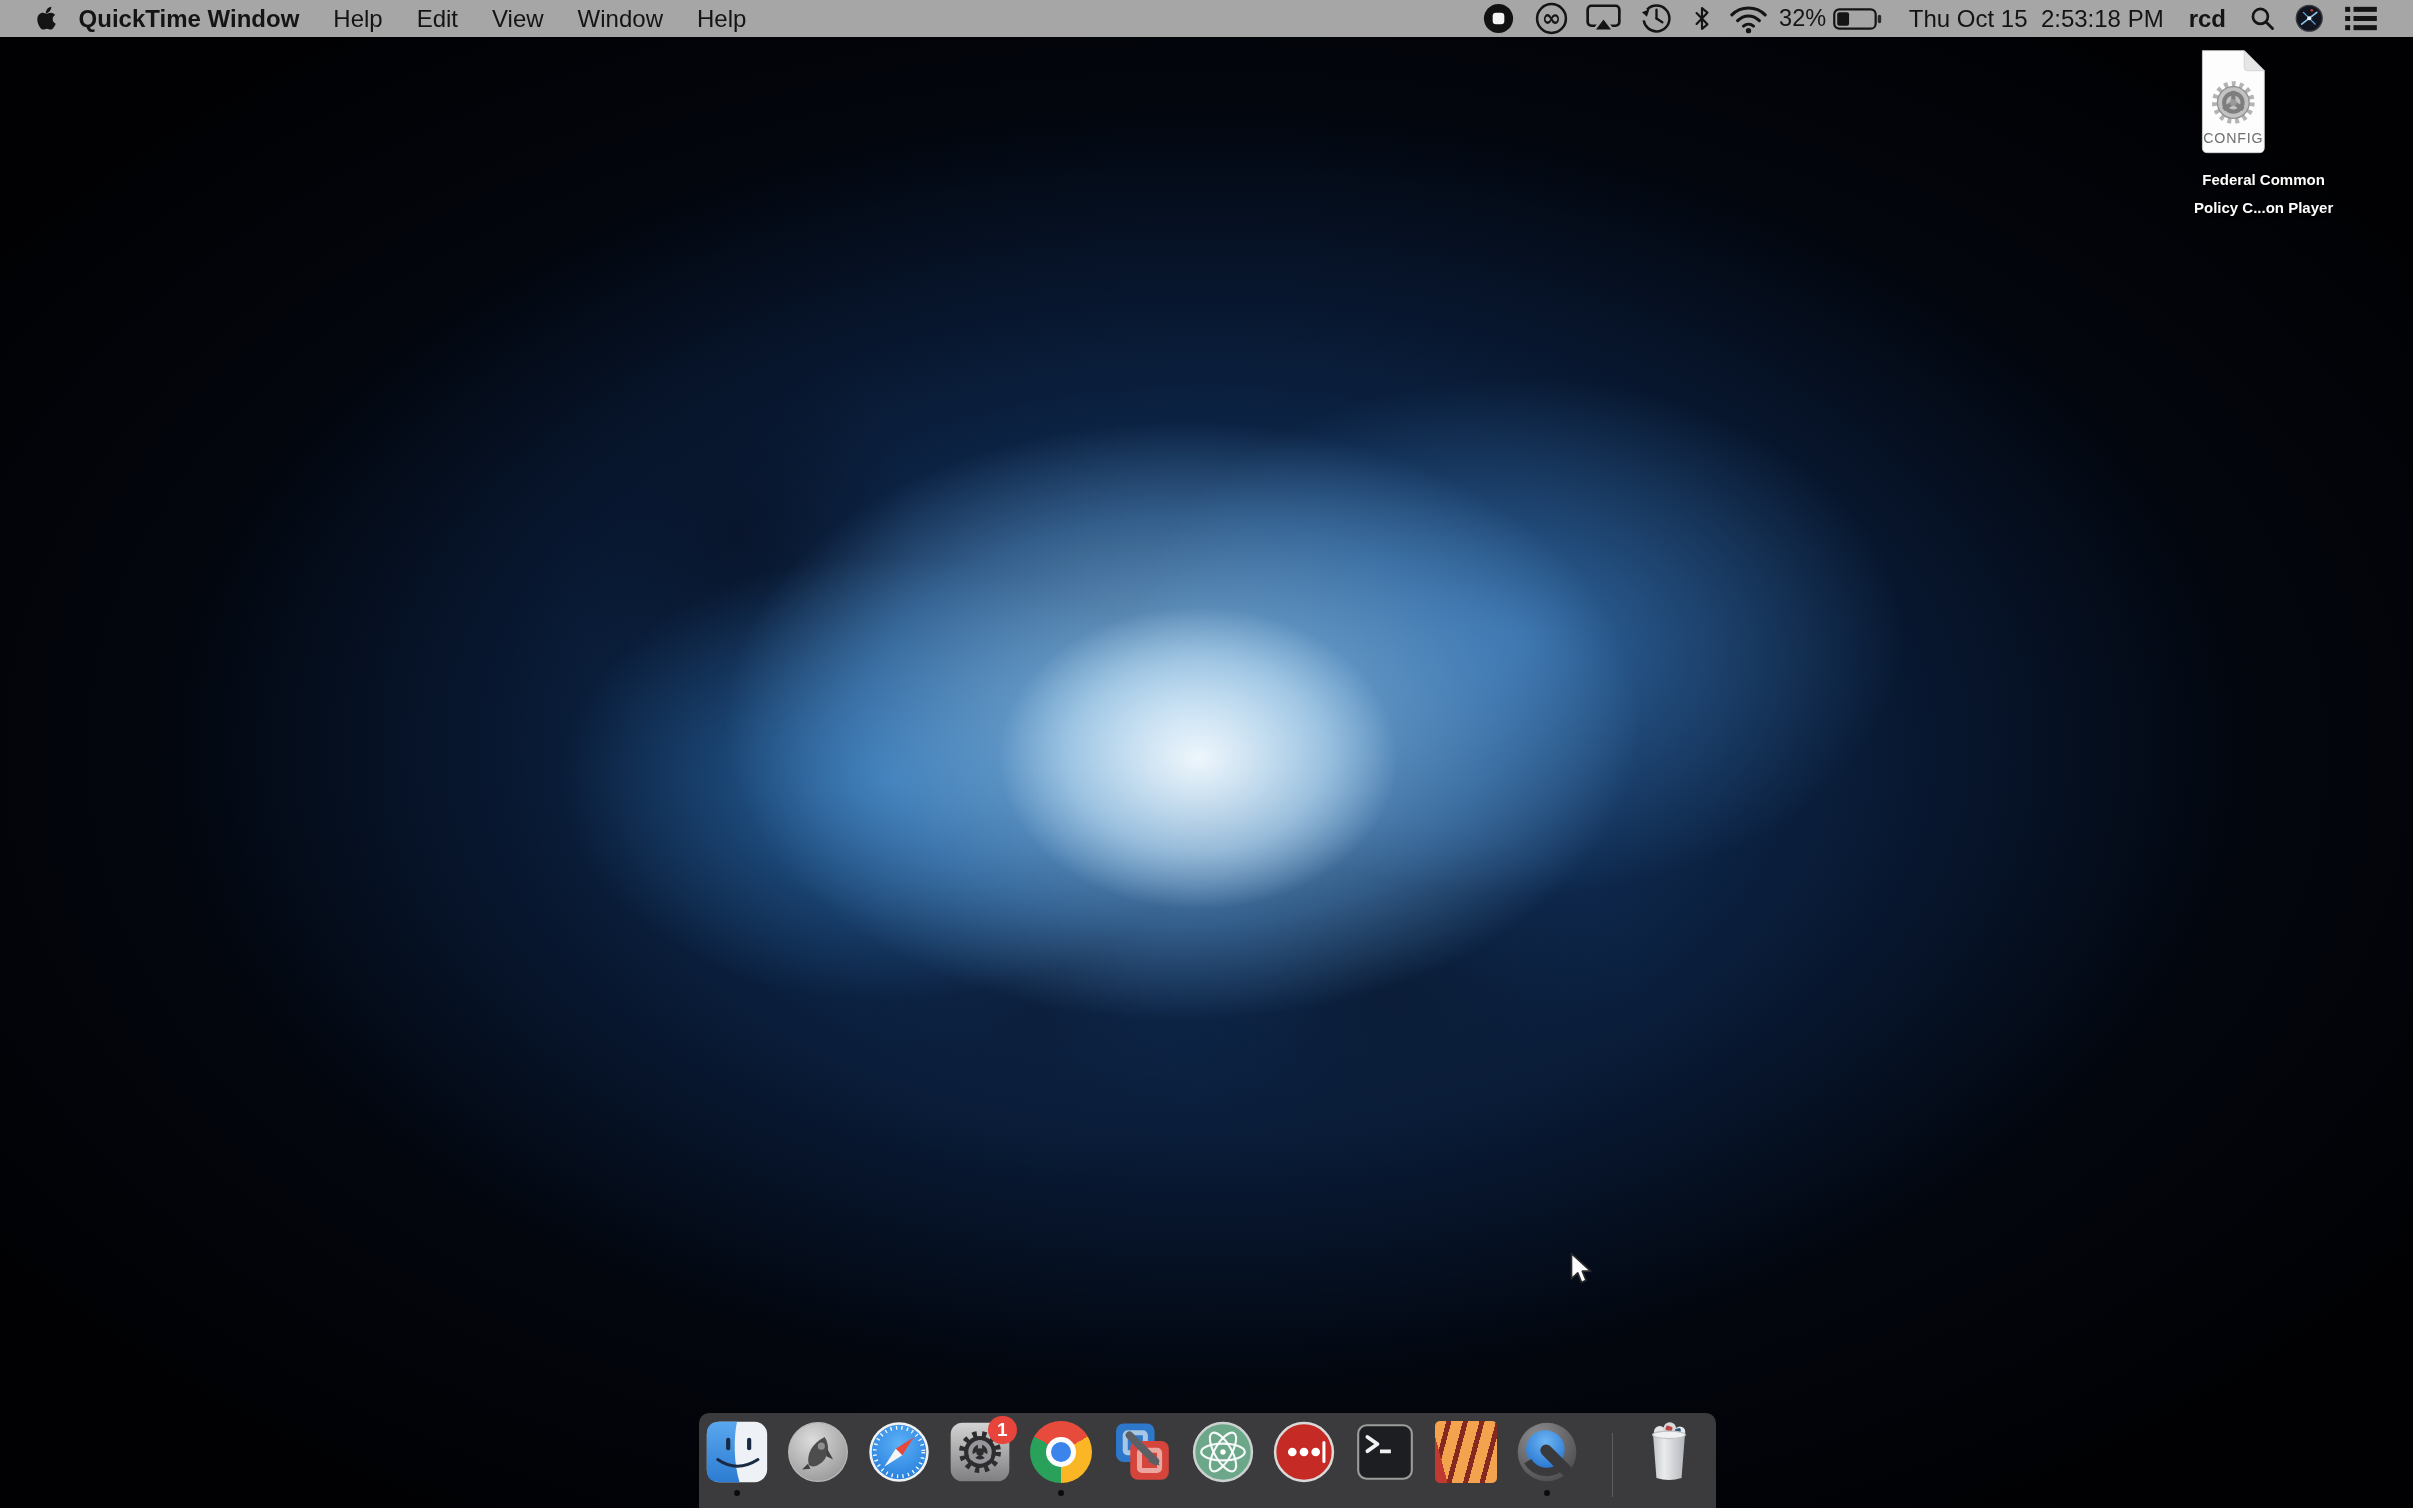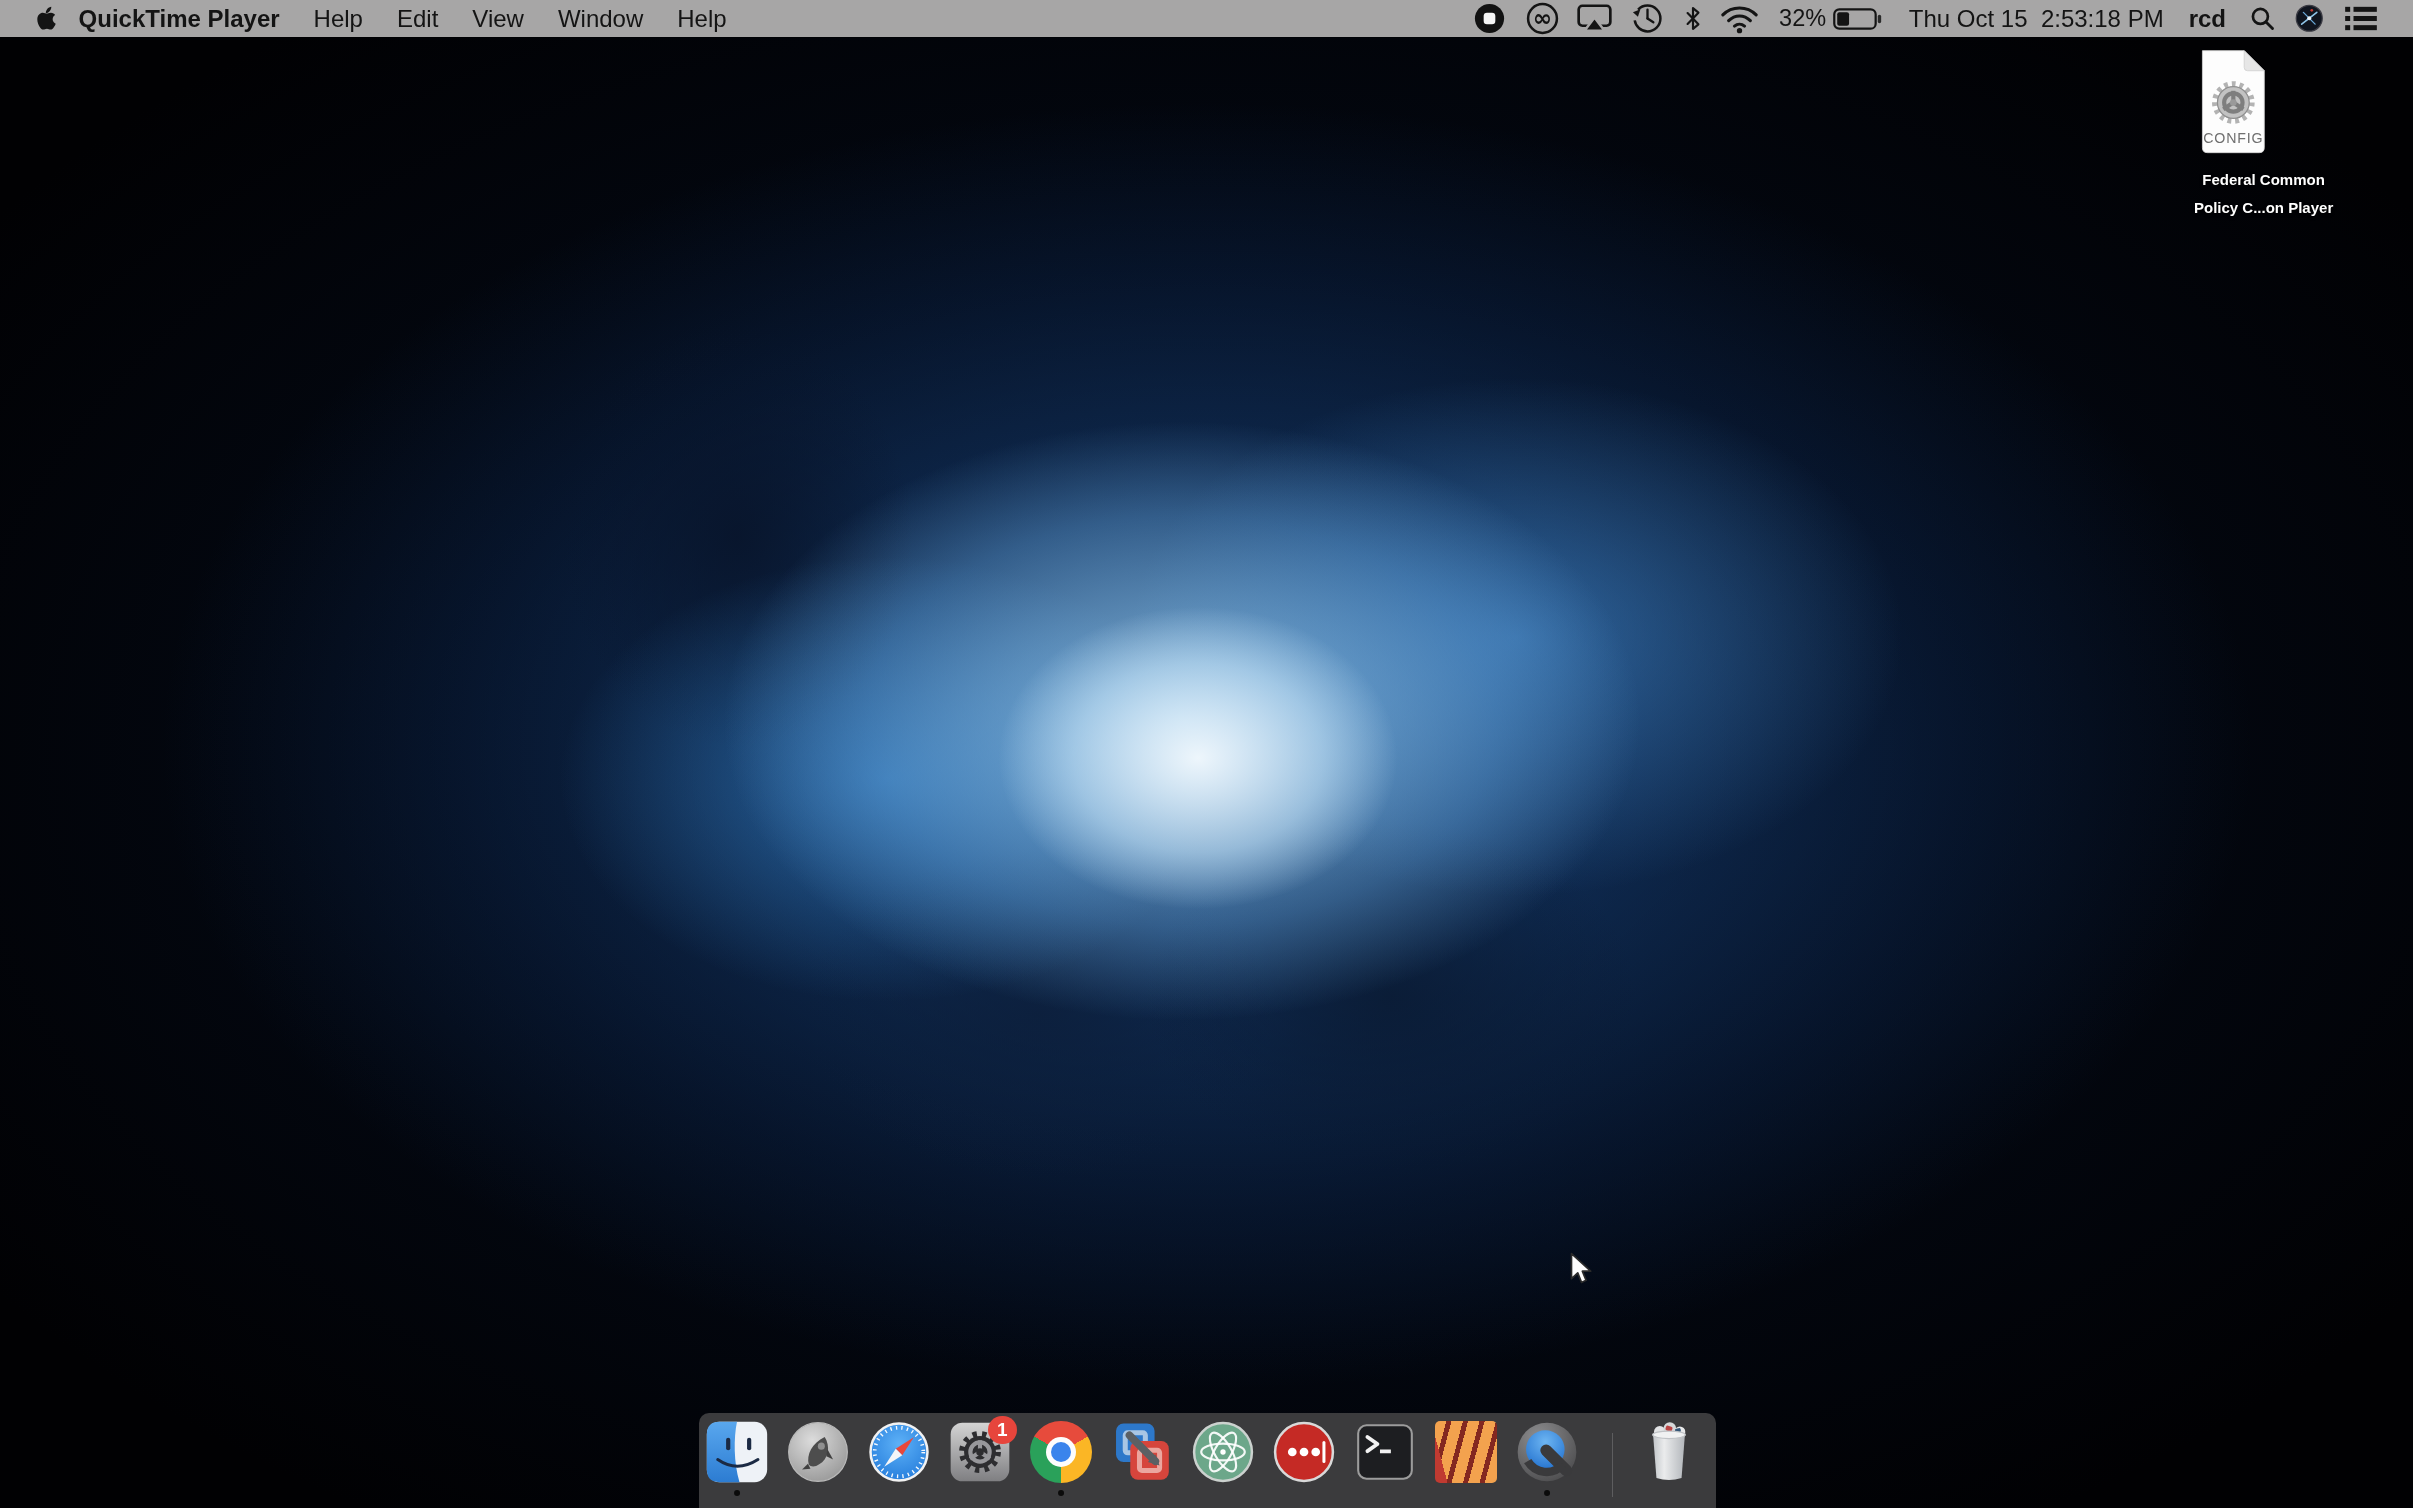--- a/index.html
+++ b/index.html
@@ -23,21 +23,21 @@
   
   .menubar{position:absolute;top:0;left:0;right:0;height:37px;background:#a7a6a6;
     display:flex;align-items:center;color:#141414;font-size:24px;font-weight:500;
     box-shadow:0 0.8px 0 rgba(0,0,0,.28);z-index:40;}
   .mb-left{display:flex;align-items:center;}
   .apple-wrap{margin-left:37px;display:flex;align-items:center;}
   .appname{font-weight:700;margin-left:22.6px;}
   .menu-item{margin-left:34px;}
   .mb-right{margin-left:auto;display:flex;align-items:center;margin-right:35px;}
   .sicon{margin-left:17.6px;display:flex;align-items:center;}
-  .batt-pct{margin-left:20px;font-size:23.5px;}
+  .batt-pct{margin-left:11px;font-size:23.5px;}
   .batt-svg{margin-left:6.7px;}
   .clock{margin-left:27px;white-space:pre;}
   .mb-user{margin-left:25px;font-weight:700;}
 
   
   .desk-icon{position:absolute;left:2194px;top:49px;width:220px;display:flex;
     flex-direction:column;align-items:flex-start;z-index:20;}
   .desk-label{margin-top:10px;text-align:center;color:#fff;font-size:15px;font-weight:700;
     line-height:28px;text-shadow:0 0.8px 3.4px rgba(0,0,0,.9);}
 
@@ -75,21 +75,21 @@
 
 <div class="desktop">
 
   <div class="menubar">
     <div class="mb-left">
       <span class="apple-wrap">
         <svg width="19" height="25" viewBox="0 0 384 512">
             <path fill="#141414" d="M318.7 268.7c-.2-36.7 16.4-64.4 50-84.8-18.8-26.9-47.2-41.7-84.7-44.6-35.5-2.8-74.3 20.7-88.5 20.7-15 0-49.4-19.7-76.4-19.7C63.3 140.3 4 184.8 4 275.5q0 39.3 14.4 81.2c12.8 36.7 59 126.7 107.2 125.2 25.2-.6 43-17.9 75.8-17.9 31.8 0 48.3 17.9 76.4 17.9 48.6-.7 90.4-82.5 102.6-119.3-65.2-30.7-61.7-90-61.7-93.9zM260.4 103.3c19.4-23 33-55 29.4-87.3-28.4 1.1-62.7 18.9-81.9 42.9-17.8 21.3-33.4 55.4-29.2 88 31.6 2.4 62.3-16.1 81.7-43.6z"></path>
           </svg>
       </span>
-      <span class="appname">QuickTime Player</span>
+      <span class="appname">QuickTime Window</span>
       <span class="menu-item">Help</span>
       <span class="menu-item">Edit</span>
       <span class="menu-item">View</span>
       <span class="menu-item">Window</span>
       <span class="menu-item">Help</span>
     </div>
 
     <div class="mb-right">
       <span class="sicon">
         <svg width="35" height="35" viewBox="0 0 42 42">

